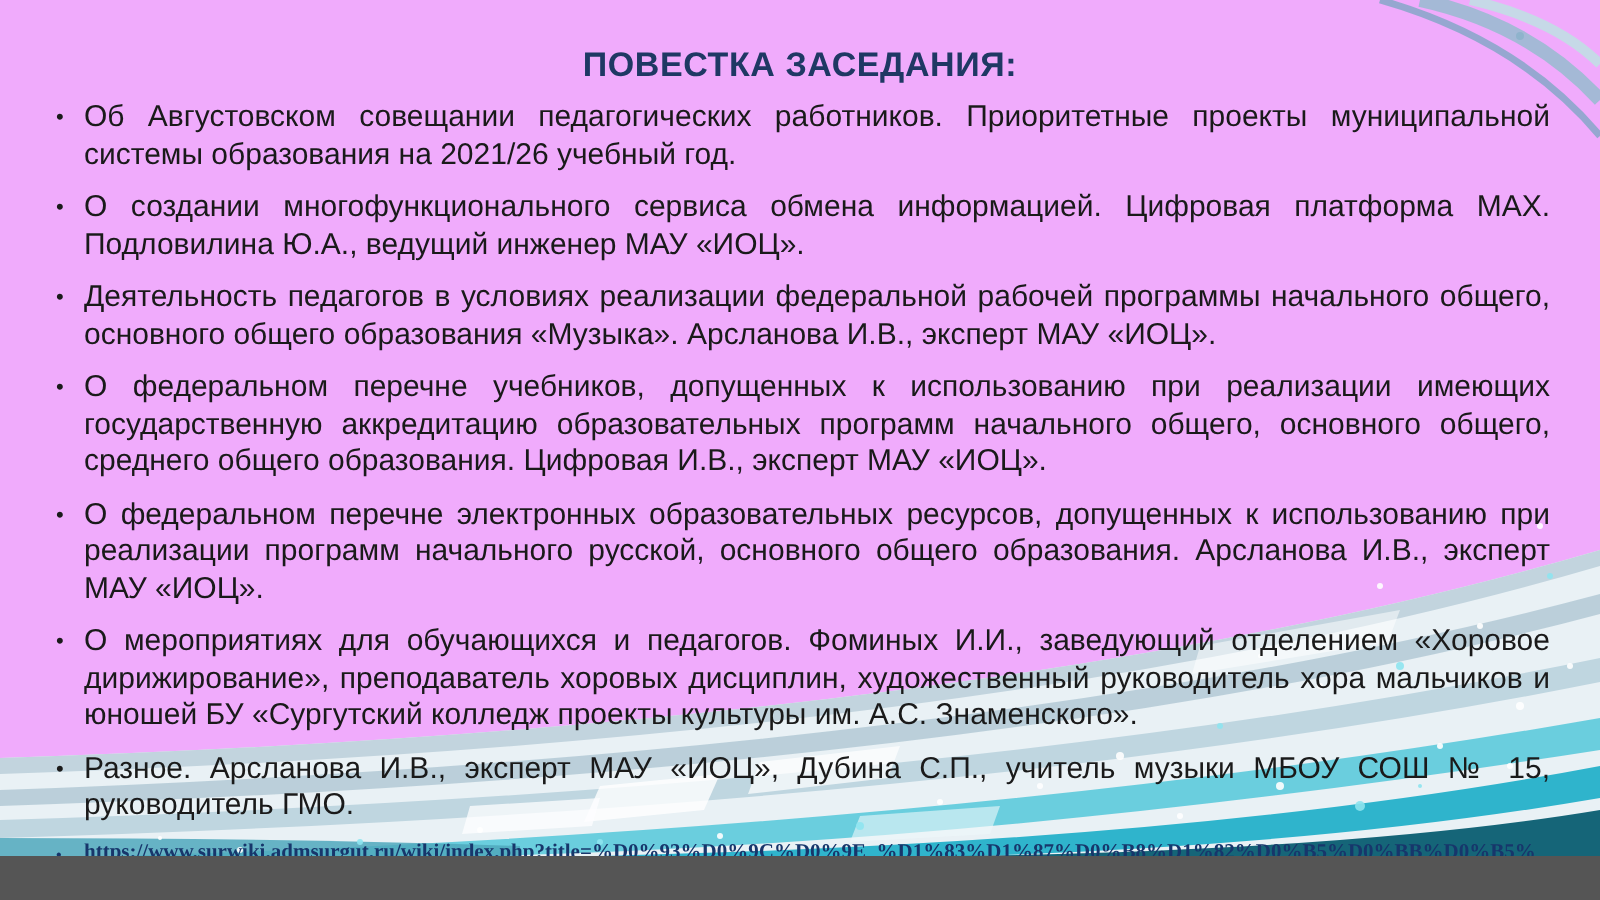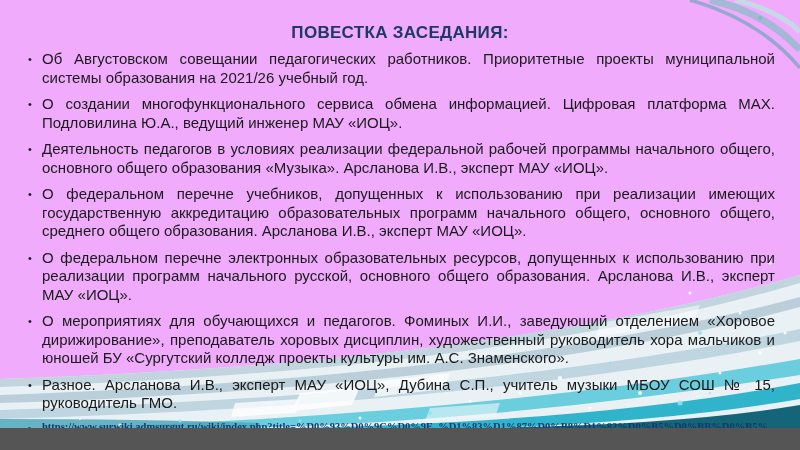--- a/index.html
+++ b/index.html
@@ -112,21 +112,21 @@
       <span class="bullet-text">О создании многофункционального сервиса обмена информацией. Цифровая платформа MAX. Подловилина Ю.А., ведущий инженер МАУ «ИОЦ».</span>
     </div>
 
     <div class="bullet-row">
       <span class="bullet-marker">•</span>
       <span class="bullet-text">Деятельность педагогов в условиях реализации федеральной рабочей программы начального общего, основного общего образования «Музыка». Арсланова И.В., эксперт МАУ «ИОЦ».</span>
     </div>
 
     <div class="bullet-row">
       <span class="bullet-marker">•</span>
-      <span class="bullet-text">О федеральном перечне учебников, допущенных к использованию при реализации имеющих государственную аккредитацию образовательных программ начального общего, основного общего, среднего общего образования. Арсланова И.В., эксперт МАУ «ИОЦ».</span>
+      <span class="bullet-text">О федеральном перечне учебников, допущенных к использованию при реализации имеющих государственную аккредитацию образовательных программ начального общего, основного общего, среднего общего образования. Цифровая И.В., эксперт МАУ «ИОЦ».</span>
     </div>
 
     <div class="bullet-row">
       <span class="bullet-marker">•</span>
       <span class="bullet-text">О федеральном перечне электронных образовательных ресурсов, допущенных к использованию при реализации программ начального русской, основного общего образования. Арсланова И.В., эксперт МАУ «ИОЦ».</span>
     </div>
 
     <div class="bullet-row">
       <span class="bullet-marker">•</span>
       <span class="bullet-text">О мероприятиях для обучающихся и педагогов. Фоминых И.И., заведующий отделением «Хоровое дирижирование», преподаватель хоровых дисциплин, художественный руководитель хора мальчиков и юношей БУ «Сургутский колледж проекты культуры им. А.С. Знаменского».</span>

